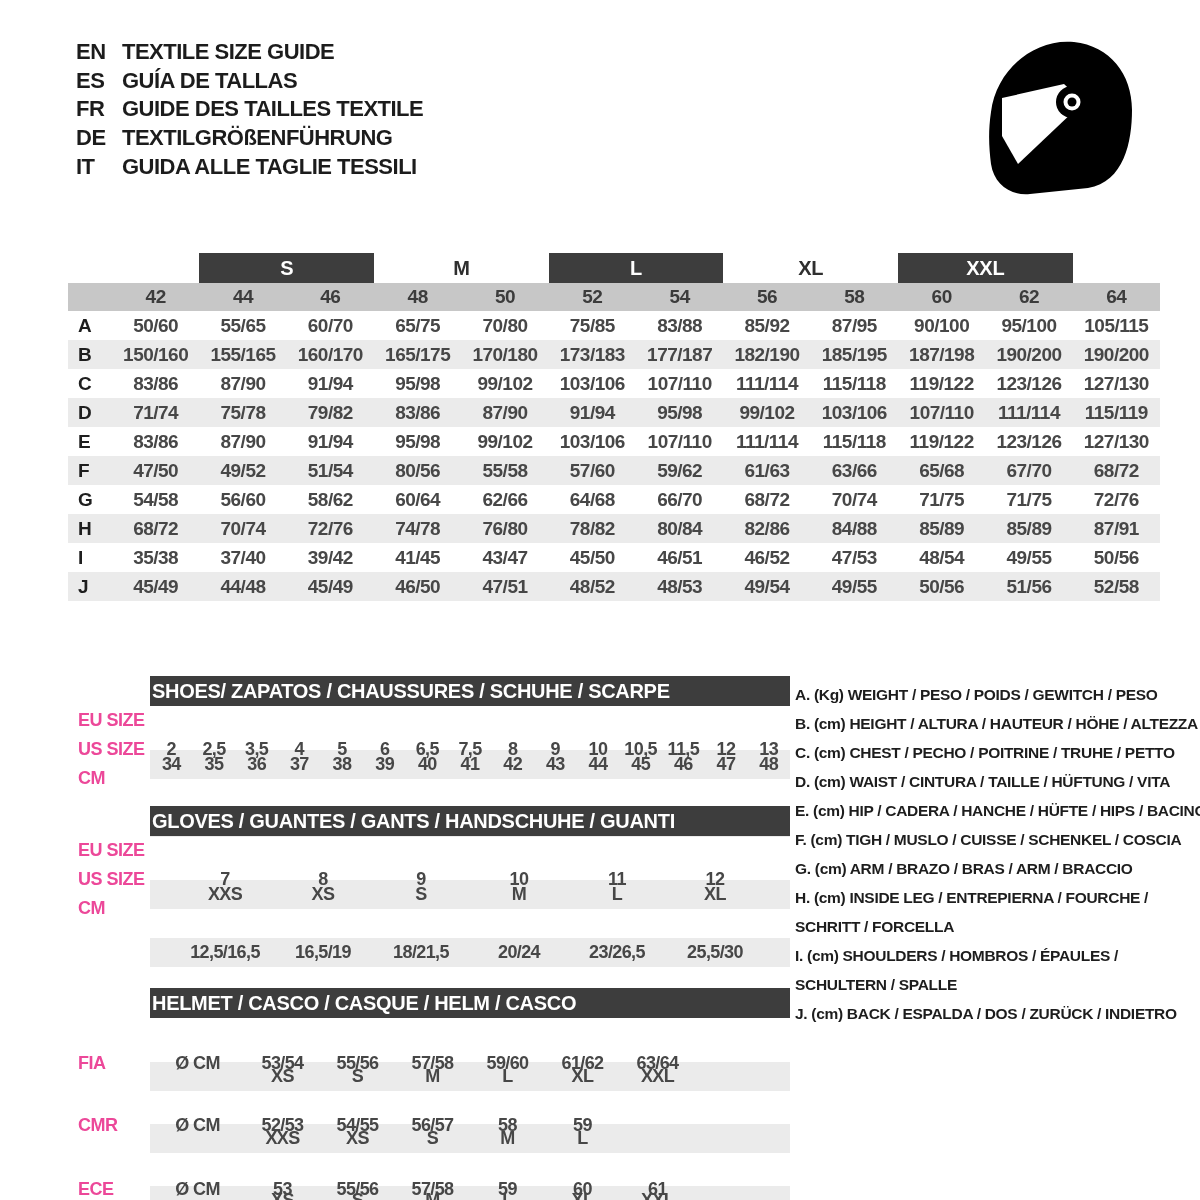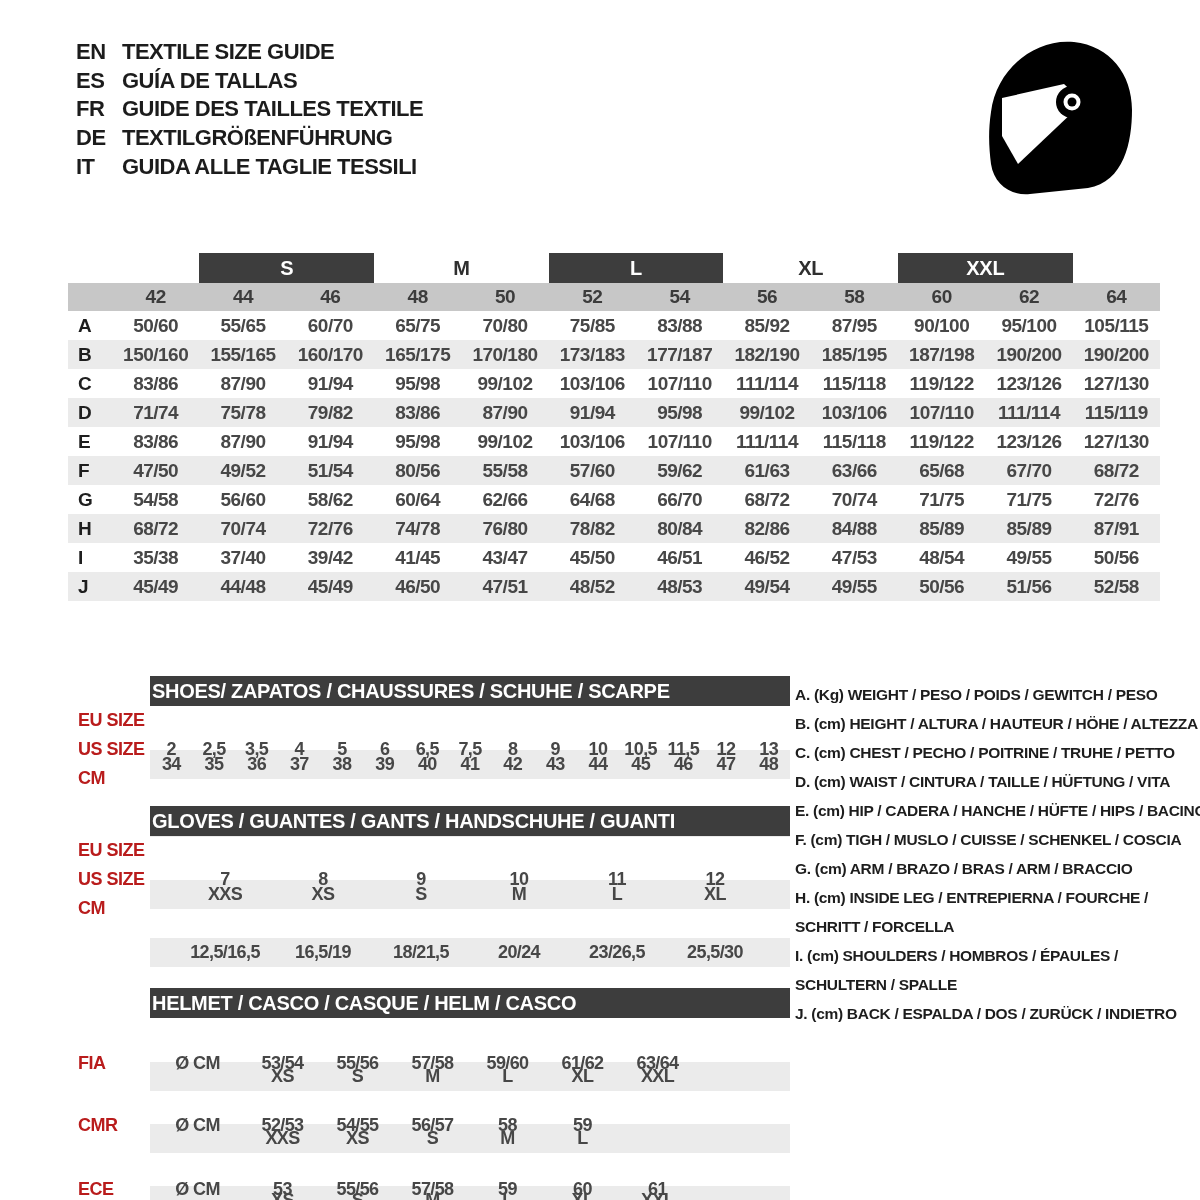--- a/index.html
+++ b/index.html
@@ -25,21 +25,21 @@
   .t-cell{display:flex;align-items:center;justify-content:center;font-weight:bold;font-size:19px;letter-spacing:-0.5px;color:#474747;}
   .t-strip .t-cell{color:#3c3c3c;}
   .t-row{height:29px;}
   .t-row.stripe{background:#ebebeb;}
   .t-letter{display:flex;align-items:center;padding-left:10px;font-weight:bold;font-size:19px;color:#1e1e1e;}
 
   
   .sec{position:absolute;left:68px;width:722px;}
   .sec-bar{margin-left:82px;height:30px;background:#3d3d3d;color:#fff;display:flex;align-items:center;padding-left:2px;font-weight:bold;font-size:20px;letter-spacing:-0.3px;box-sizing:border-box;}
   .sec-row{display:flex;height:29px;}
-  .row-label{width:82px;box-sizing:border-box;padding-left:10px;display:flex;align-items:center;font-weight:bold;font-size:18px;letter-spacing:-0.5px;color:#b91c1c;}
+  .row-label{width:82px;box-sizing:border-box;padding-left:10px;display:flex;align-items:center;font-weight:bold;font-size:18px;letter-spacing:-0.5px;color:#ec4899;}
   .row-values{flex:1;display:grid;height:100%;}
   .row-values.shaded{background:#ebebeb;margin-top:44px;}
   .v-cell{display:flex;align-items:center;justify-content:center;font-weight:bold;font-size:18px;letter-spacing:-0.6px;color:#474747;}
   .cols-15{grid-template-columns:repeat(15,1fr);}
   .cols-6{padding:0 26px;grid-template-columns:repeat(6,1fr);}
   .helmet-cols{grid-template-columns:95px repeat(6,75px) 1fr;}
 
   .legend{position:absolute;left:795px;top:680px;}
   .legend-line{height:29px;display:flex;align-items:center;font-weight:bold;font-size:15.5px;letter-spacing:-0.3px;white-space:nowrap;color:#1d1d1d;}
 </style>

